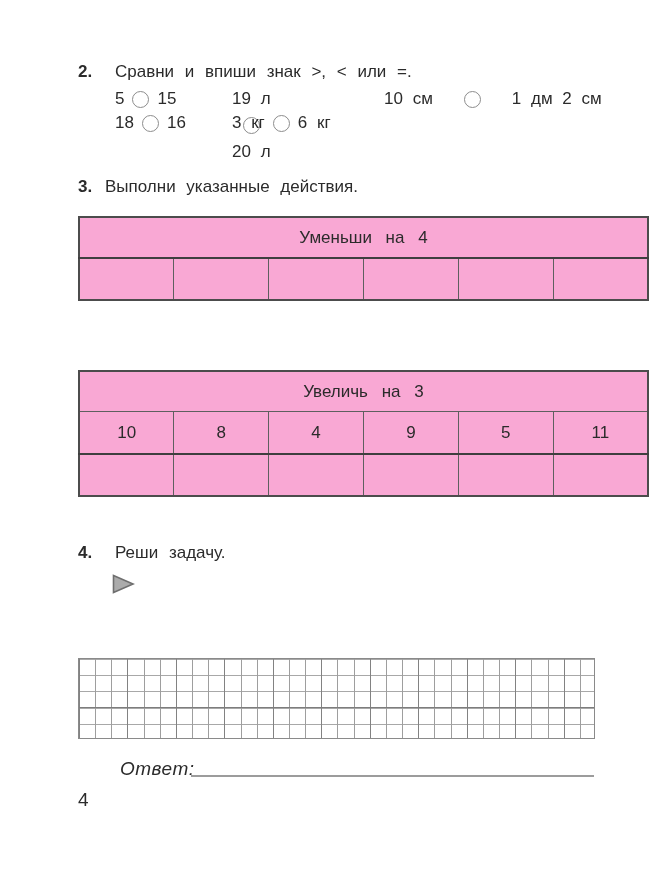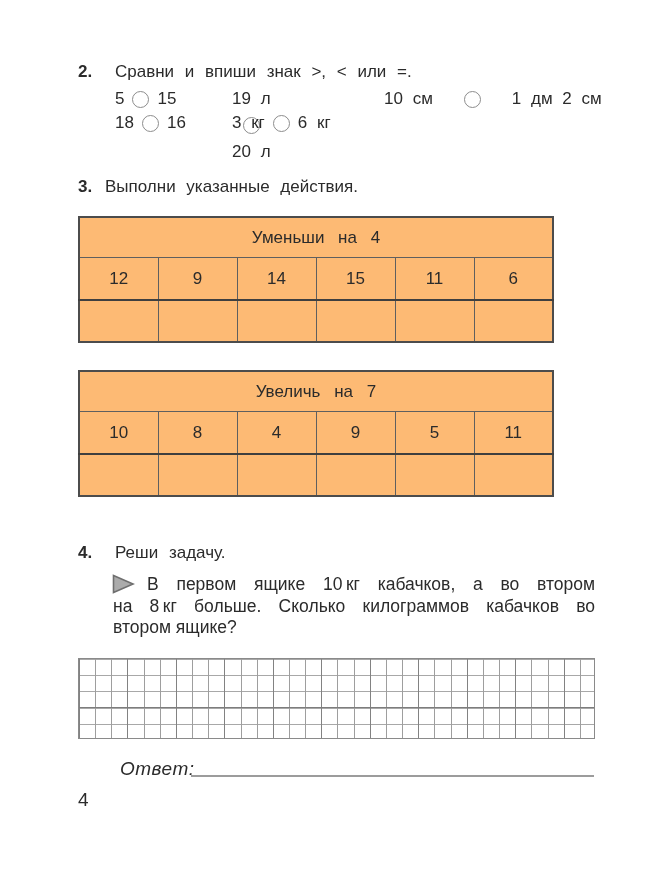--- a/index.html
+++ b/index.html
@@ -47,22 +47,22 @@
     border: 1.5px solid #8d8d8d;
     border-radius: 50%;
     background: #ffffff;
     box-sizing: border-box;
   }
 
   
   table.op {
     border-collapse: collapse;
     table-layout: fixed;
-    width: 476px;
-    background: #fdba74;
+    width: 571px;
+    background: #f9a8d4;
   }
   table.op td {
     border: 1px solid #5f5f5f;
     text-align: center;
     vertical-align: middle;
     font-size: 17px;
     padding: 0;
   }
   table.op { border: 2px solid #4c4c4c; }
   table.op td.hdr {
@@ -150,42 +150,34 @@
 
   <div class="abs task-number" style="left:78px; top:176px;">3.</div>
   <div class="abs task-instruction" style="left:105px; top:176px;">Выполни указанные действия.</div>
 
   <table class="op abs" style="left:78px; top:216px;">
     <tbody>
         <tr>
       <td class="hdr" colspan="6">Уменьши на 4</td>
     </tr>
     <tr>
-      <td class="valcell">12</td>
-      <td class="valcell">9</td>
-      <td class="valcell">14</td>
-      <td class="valcell">15</td>
-      <td class="valcell">11</td>
-      <td class="valcell">6</td>
-    </tr>
-    <tr>
       <td class="empty"></td>
       <td class="empty"></td>
       <td class="empty"></td>
       <td class="empty"></td>
       <td class="empty"></td>
       <td class="empty"></td>
     </tr>
   </tbody>
     </table>
 
   <table class="op abs" style="left:78px; top:370px;">
     <tbody>
         <tr>
-      <td class="hdr" colspan="6">Увеличь на 7</td>
+      <td class="hdr" colspan="6">Увеличь на 3</td>
     </tr>
     <tr>
       <td class="valcell">10</td>
       <td class="valcell">8</td>
       <td class="valcell">4</td>
       <td class="valcell">9</td>
       <td class="valcell">5</td>
       <td class="valcell">11</td>
     </tr>
     <tr>
@@ -201,25 +193,20 @@
 
   <div class="abs task-number" style="left:78px; top:542px;">4.</div>
   <div class="abs task-instruction" style="left:115px; top:542px;">Реши задачу.</div>
 
   <div class="abs" style="left:112px; top:574px;">
     <svg class="marker-tri" width="23" height="20" viewBox="0 0 23 20">
       <polygon points="1.5,1.5 21,10 1.5,18.5" fill="#ababab" stroke="#6f6f6f" stroke-width="1.6"></polygon>
     </svg>
   </div>
 
-  <div class="abs problem" style="left:113px; top:574px;">
-    <div class="l-just l-first">В первом ящике 10 кг кабачков, а во втором</div>
-    <div class="l-just">на 8 кг больше. Сколько килограммов кабачков во</div>
-    <div>втором ящике?</div>
-  </div>
 
   <div class="abs work-grid" style="left:78px; top:658px;"></div>
 
   <div class="abs answer-label" style="left:120px; top:758px;">Ответ:</div>
   <div class="abs answer-line" style="left:191px; top:758px; width:403px; height:17px;"></div>
 
   <div class="abs page-number" style="left:78px; top:789px;">4</div>
 
 </div>
 

